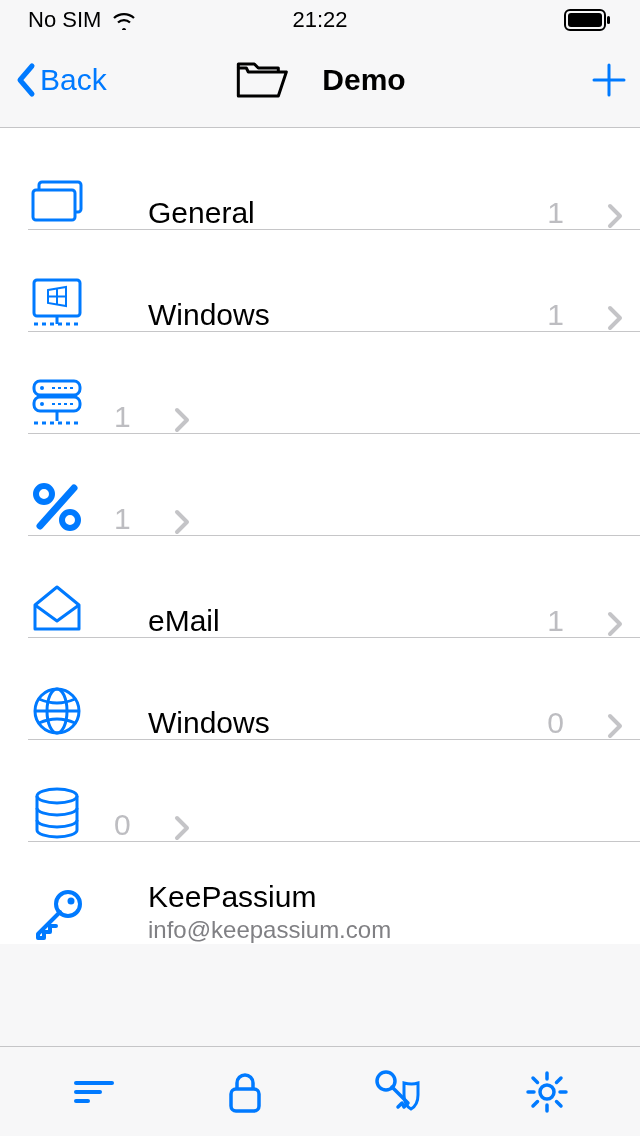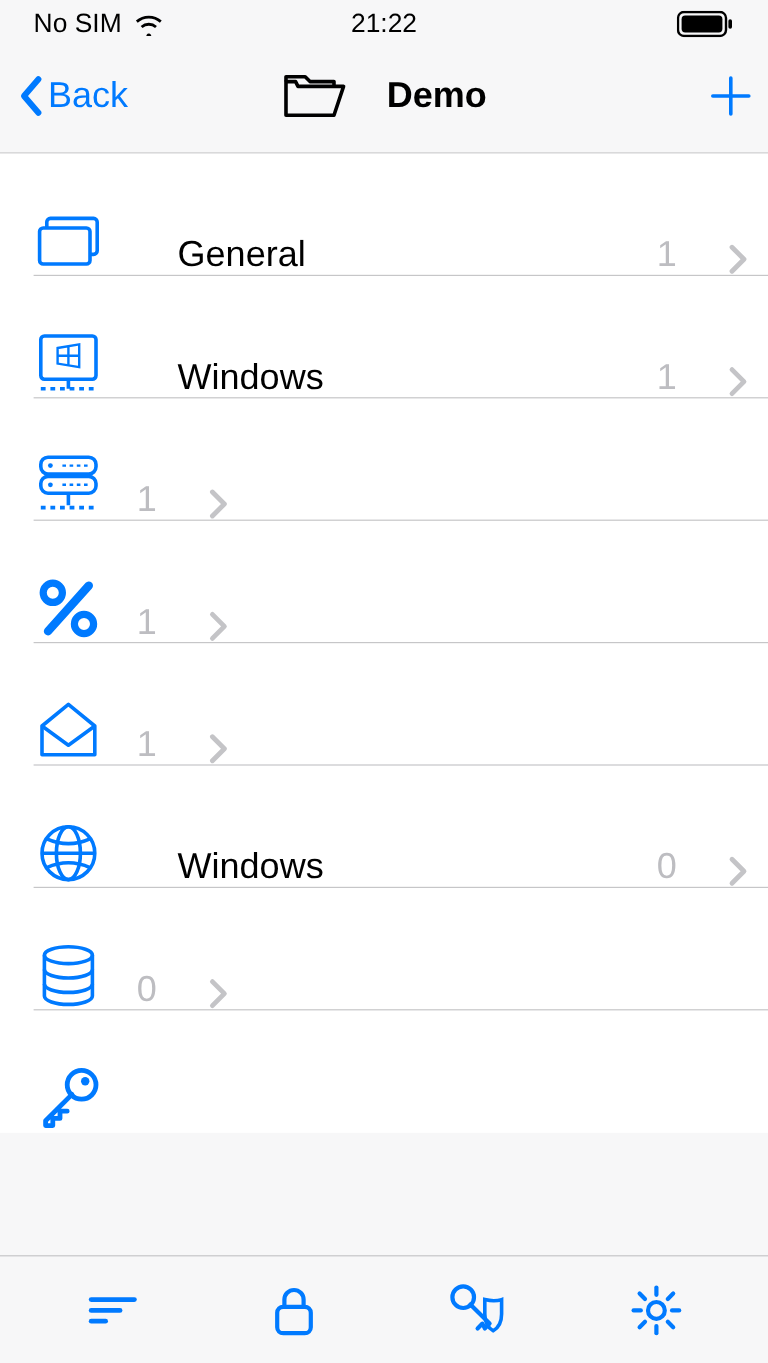--- a/index.html
+++ b/index.html
@@ -275,20 +275,23 @@
     </div>
   </div>
 
   <div class="row">
     <div class="row-icon">
       <svg width="56" height="52" viewBox="0 0 56 52">
         <polygon points="6,22 28,4 50,22 50,46 6,46" fill="none" stroke="#007aff" stroke-width="3" stroke-linejoin="round"></polygon>
         <polyline points="6,22 28,38 50,22" fill="none" stroke="#007aff" stroke-width="3" stroke-linejoin="round"></polyline>
       </svg>
     </div>
+    <div class="row-body">
+      <div class="row-label">eMail</div>
+    </div>
     <div class="row-count">1</div>
     <div class="row-chevron">
       <svg width="18" height="28" viewBox="0 0 18 28">
           <polyline points="4,4 14,14 4,24" fill="none" stroke="#c4c4c7" stroke-width="4" stroke-linecap="round" stroke-linejoin="round"></polyline>
         </svg>
     </div>
   </div>
 
   <div class="row">
     <div class="row-icon">
@@ -328,20 +331,24 @@
     </div>
   </div>
 
   <div class="row">
     <div class="row-icon">
       <svg width="54" height="54" viewBox="0 0 54 54">
         <circle cx="38" cy="16" r="12" fill="none" stroke="#007aff" stroke-width="4"></circle>
         <circle cx="41" cy="13" r="3.5" fill="#007aff"></circle>
         <path d="M30 24 L8 46 L8 50 L14 50 L14 44 L20 44 L20 38 L26 38" fill="none" stroke="#007aff" stroke-width="4" stroke-linejoin="round" stroke-linecap="round"></path>
       </svg>
+    </div>
+    <div class="row-body">
+      <div class="row-label">KeePassium</div>
+      <div class="row-sub">info@keepassium.com</div>
     </div>
     <div class="row-count"></div>
     <div class="row-chevron hidden">
       <svg width="18" height="28" viewBox="0 0 18 28">
           <polyline points="4,4 14,14 4,24" fill="none" stroke="#c4c4c7" stroke-width="4" stroke-linecap="round" stroke-linejoin="round"></polyline>
         </svg>
     </div>
   </div>
 
 </div>

